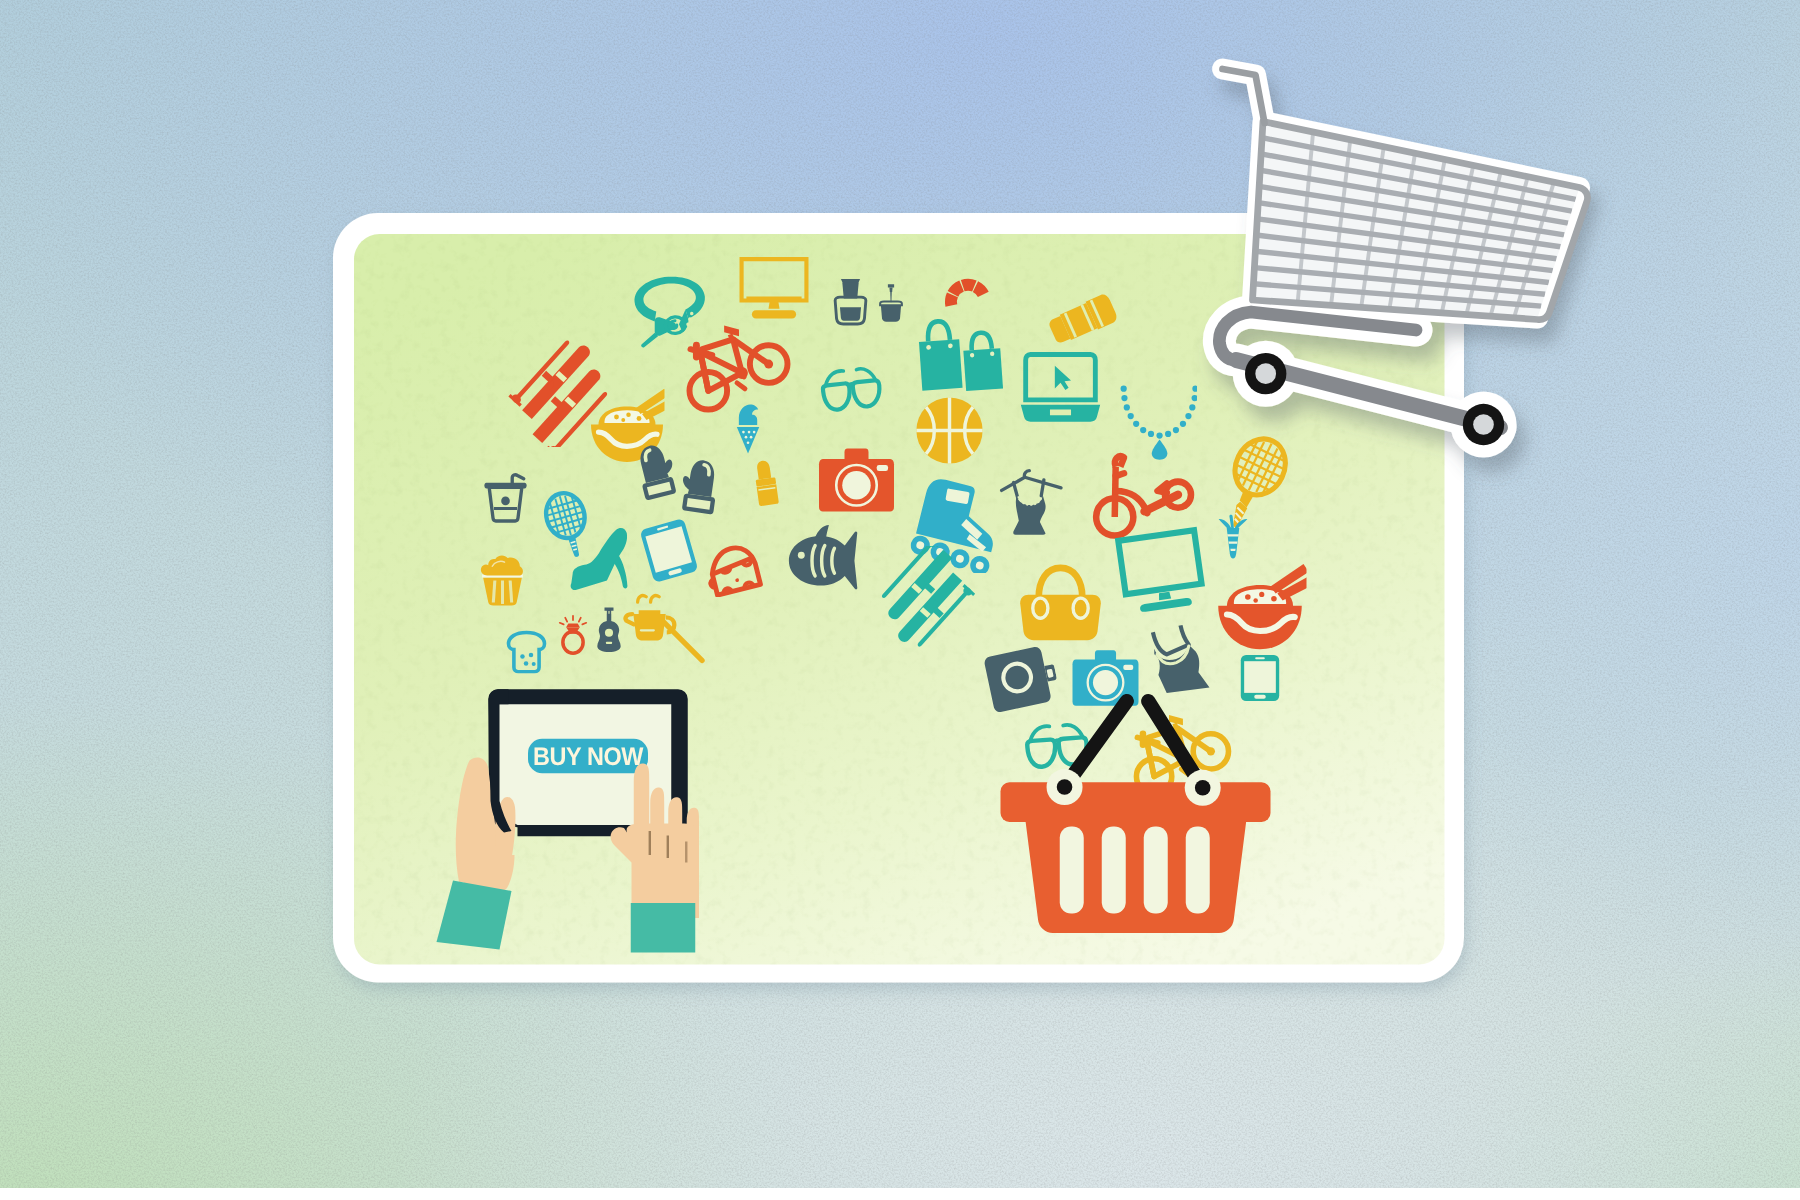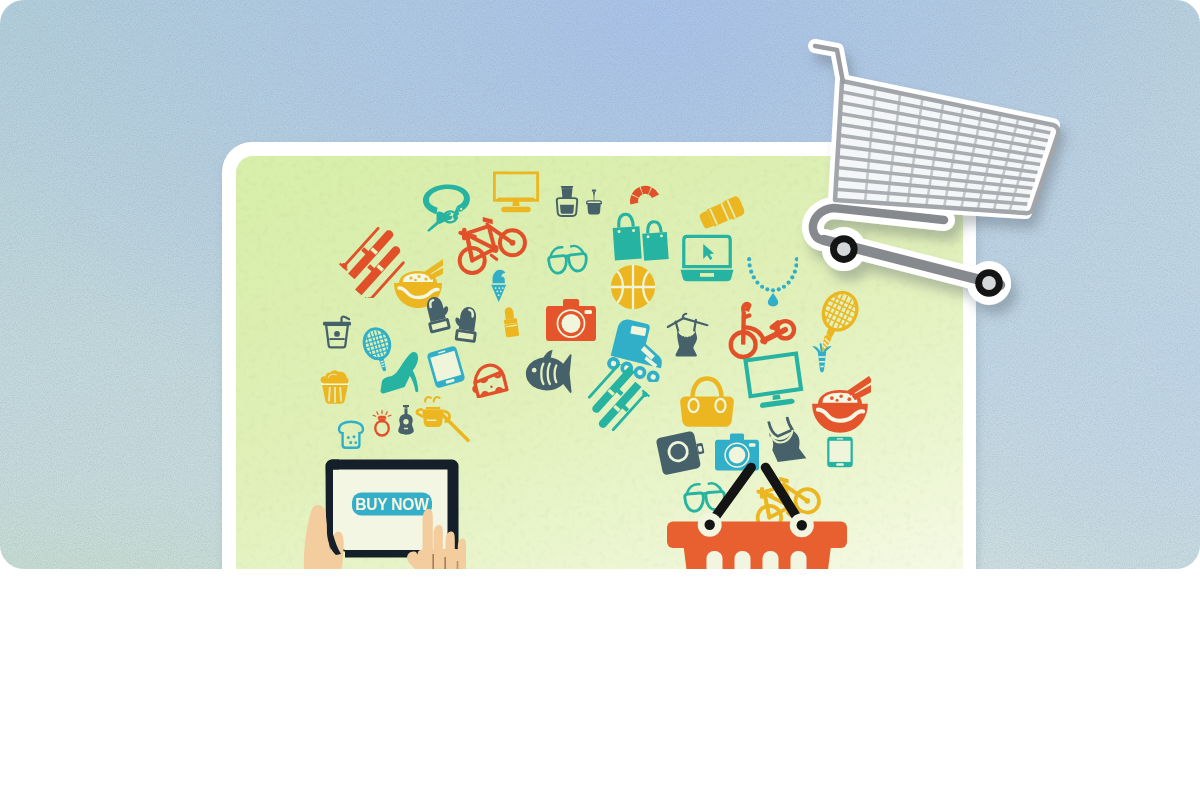--- a/index.html
+++ b/index.html
@@ -1,18 +1,18 @@
 <!DOCTYPE html>
 <html><head>
 <meta charset="utf-8">
 <title>Online Shopping Illustration</title>
 <style>
   html,body{margin:0;padding:0;background:#fff;}
   body{width:1200px;height:800px;overflow:hidden;font-family:"Liberation Sans",sans-serif;}
-  #stage{position:relative;width:1200px;height:569px;overflow:hidden;border-radius:24px;}
+  #stage{position:relative;width:1200px;height:792px;overflow:hidden;}
   .layer{position:absolute;left:0;top:0;width:1200px;height:800px;}
 </style>
 </head>
 <body>
 
 <div id="stage">
   <svg class="layer" viewBox="0 0 1200 800" xmlns="http://www.w3.org/2000/svg">
     <defs>
       <linearGradient id="bgBase" x1="0" y1="0" x2="0.3" y2="1">
         <stop offset="0" stop-color="#b2cfdb"></stop>

